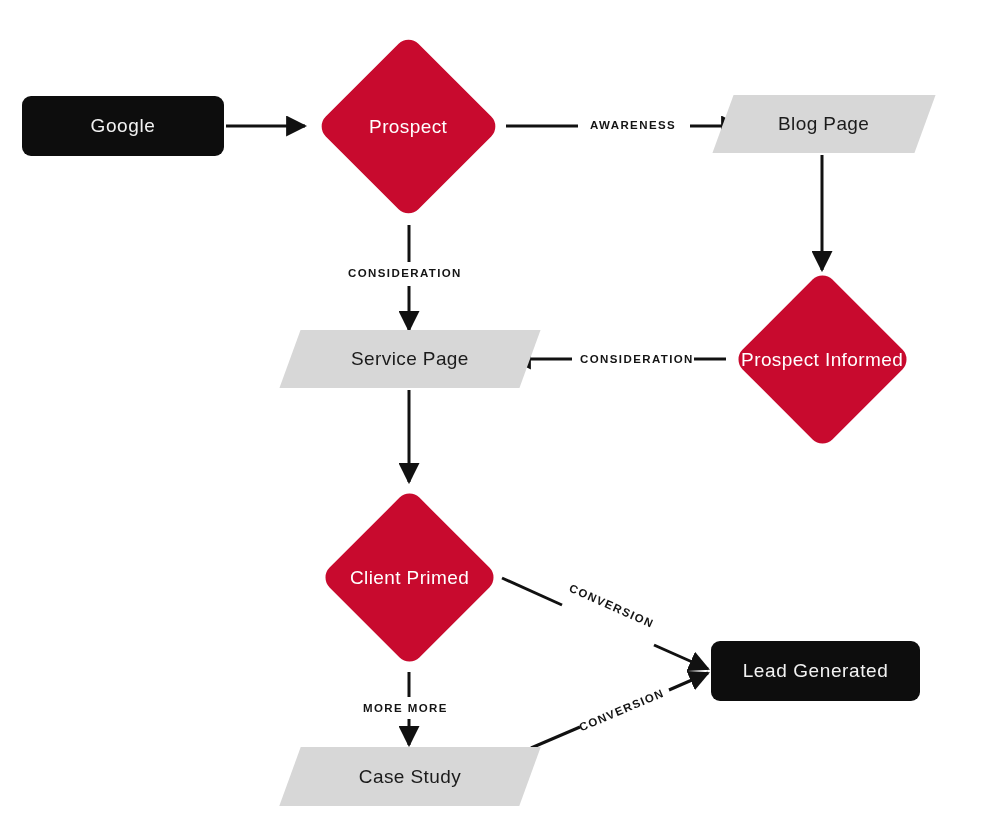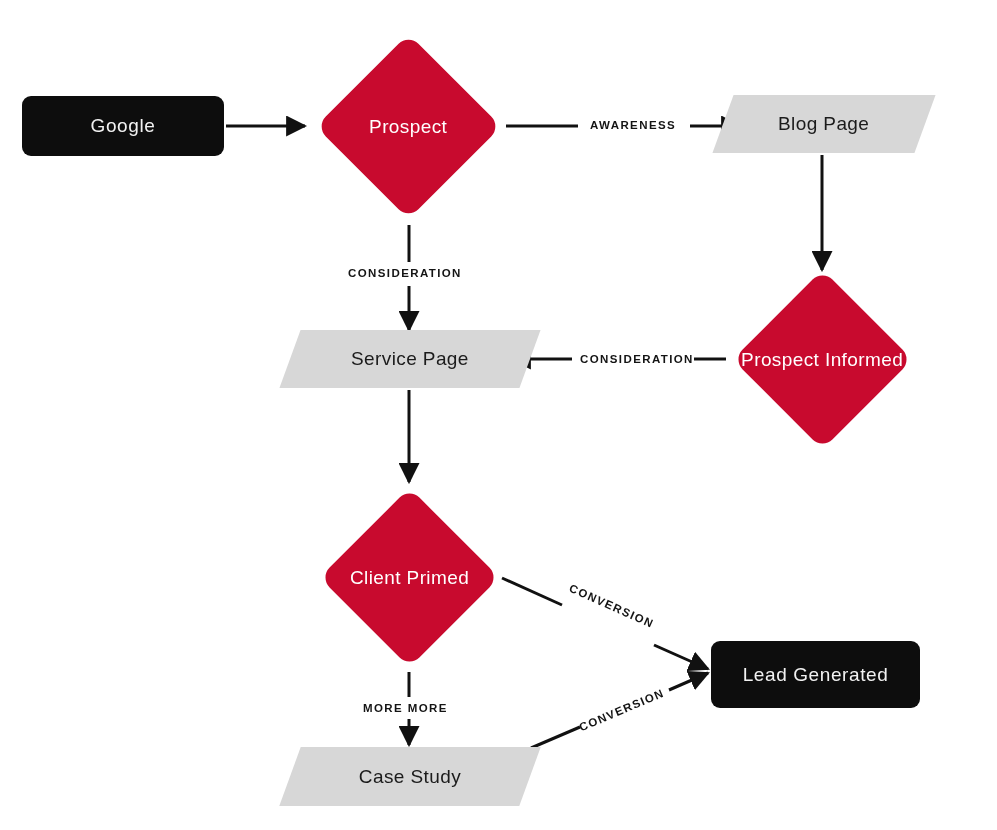--- a/index.html
+++ b/index.html
@@ -144,21 +144,21 @@
     <span>
       <span>Client</span>
       <span>Primed</span>
     </span>
   </div>
 
   <div class="node para" style="left:290px; top:747px; width:240px; height:59px;">
     <span>Case Study</span>
   </div>
 
-  <div class="node term" style="left:711px; top:641px; width:209px; height:67px;">
+  <div class="node term" style="left:711px; top:641px; width:209px; height:60px;">
     <span>Lead Generated</span>
   </div>
 
   <div class="elabel" style="left:590px; top:119px;">AWARENESS</div>
 
   <div class="elabel" style="left:348px; top:267px;">CONSIDERATION</div>
 
   <div class="elabel" style="left:580px; top:353px;">CONSIDERATION</div>
 
   <div class="elabel" style="left:566px; top:600px; transform: rotate(24deg);">CONVERSION</div>

